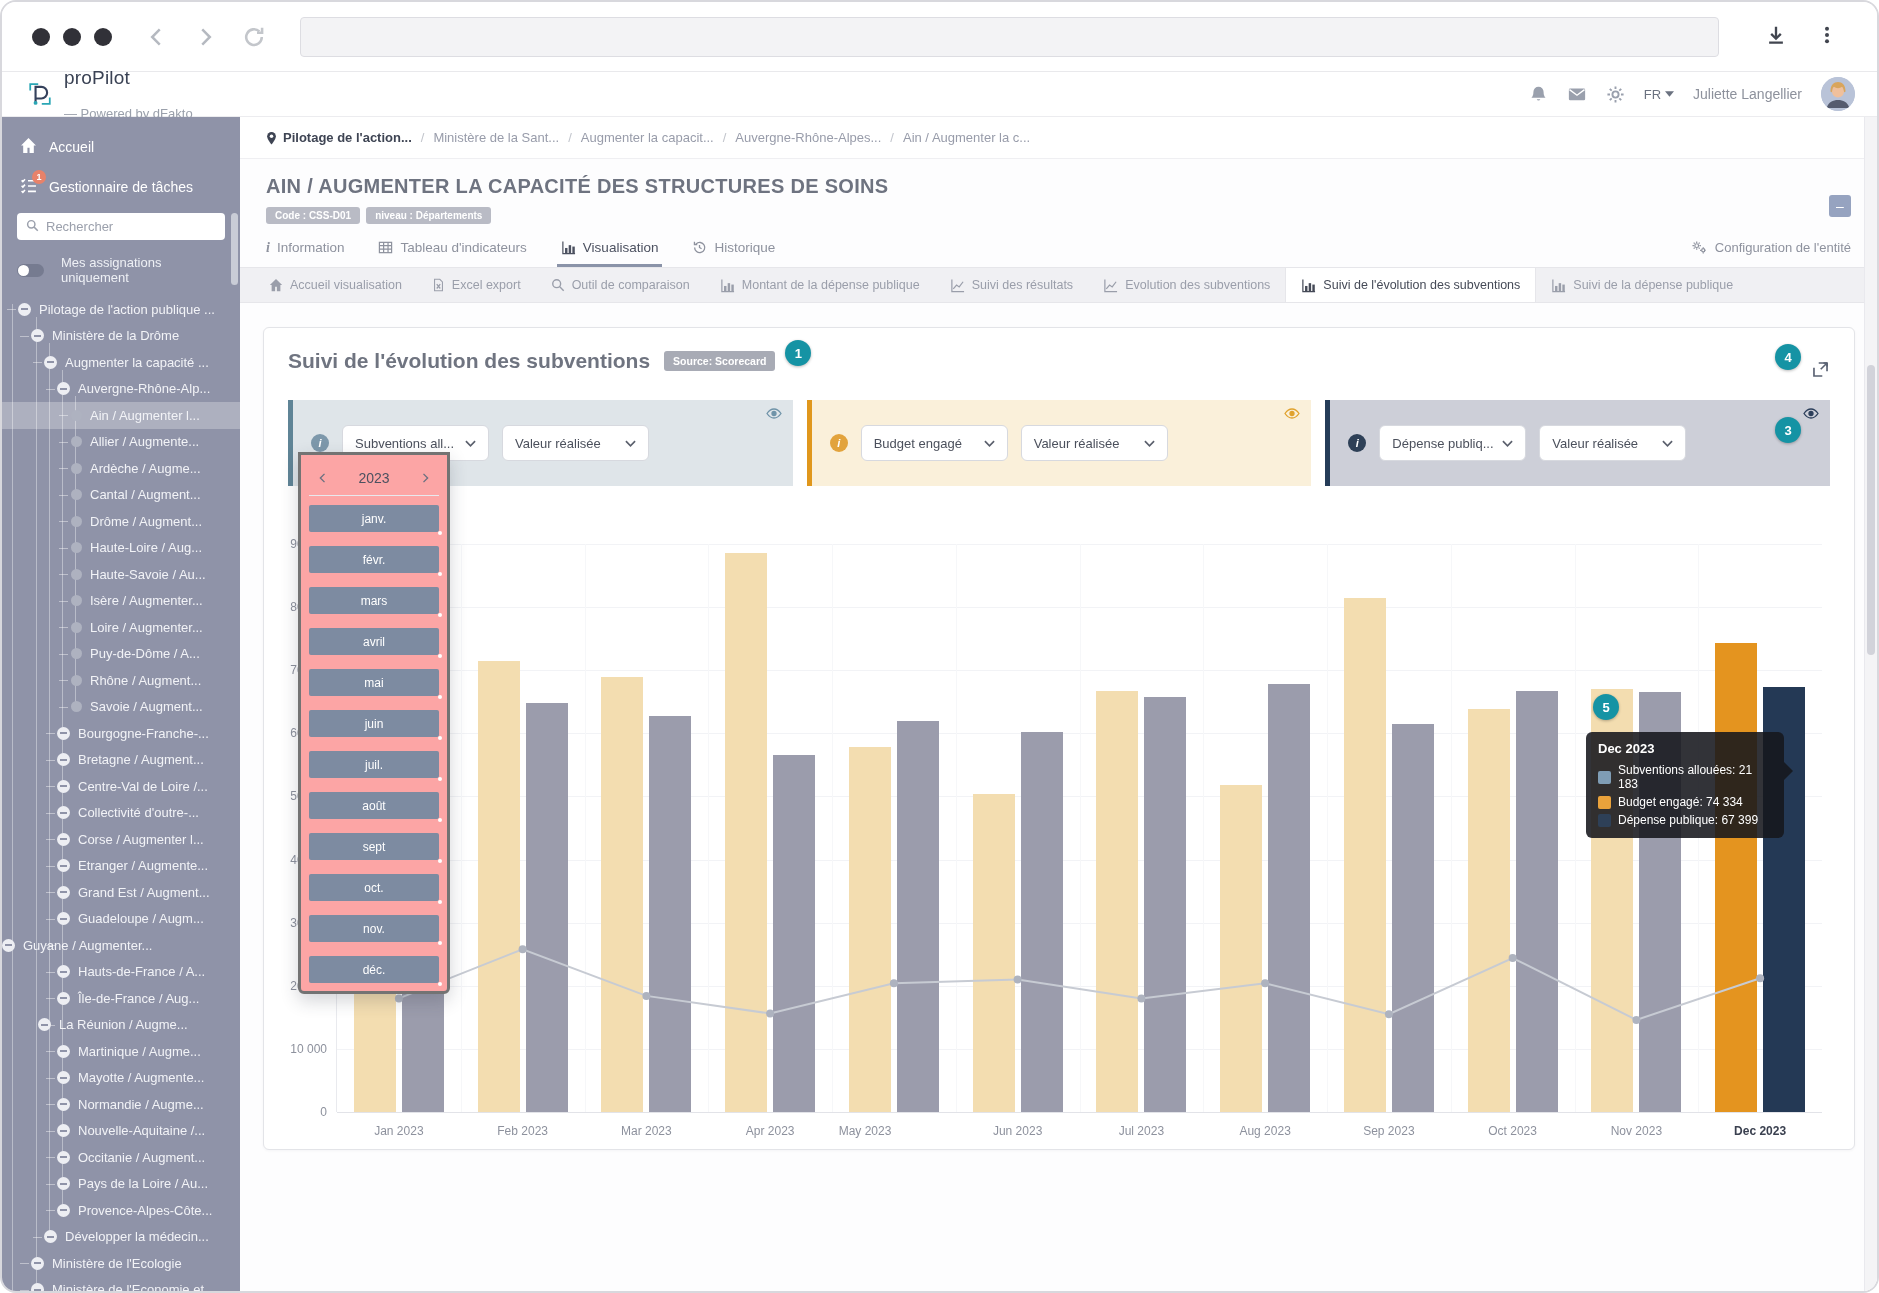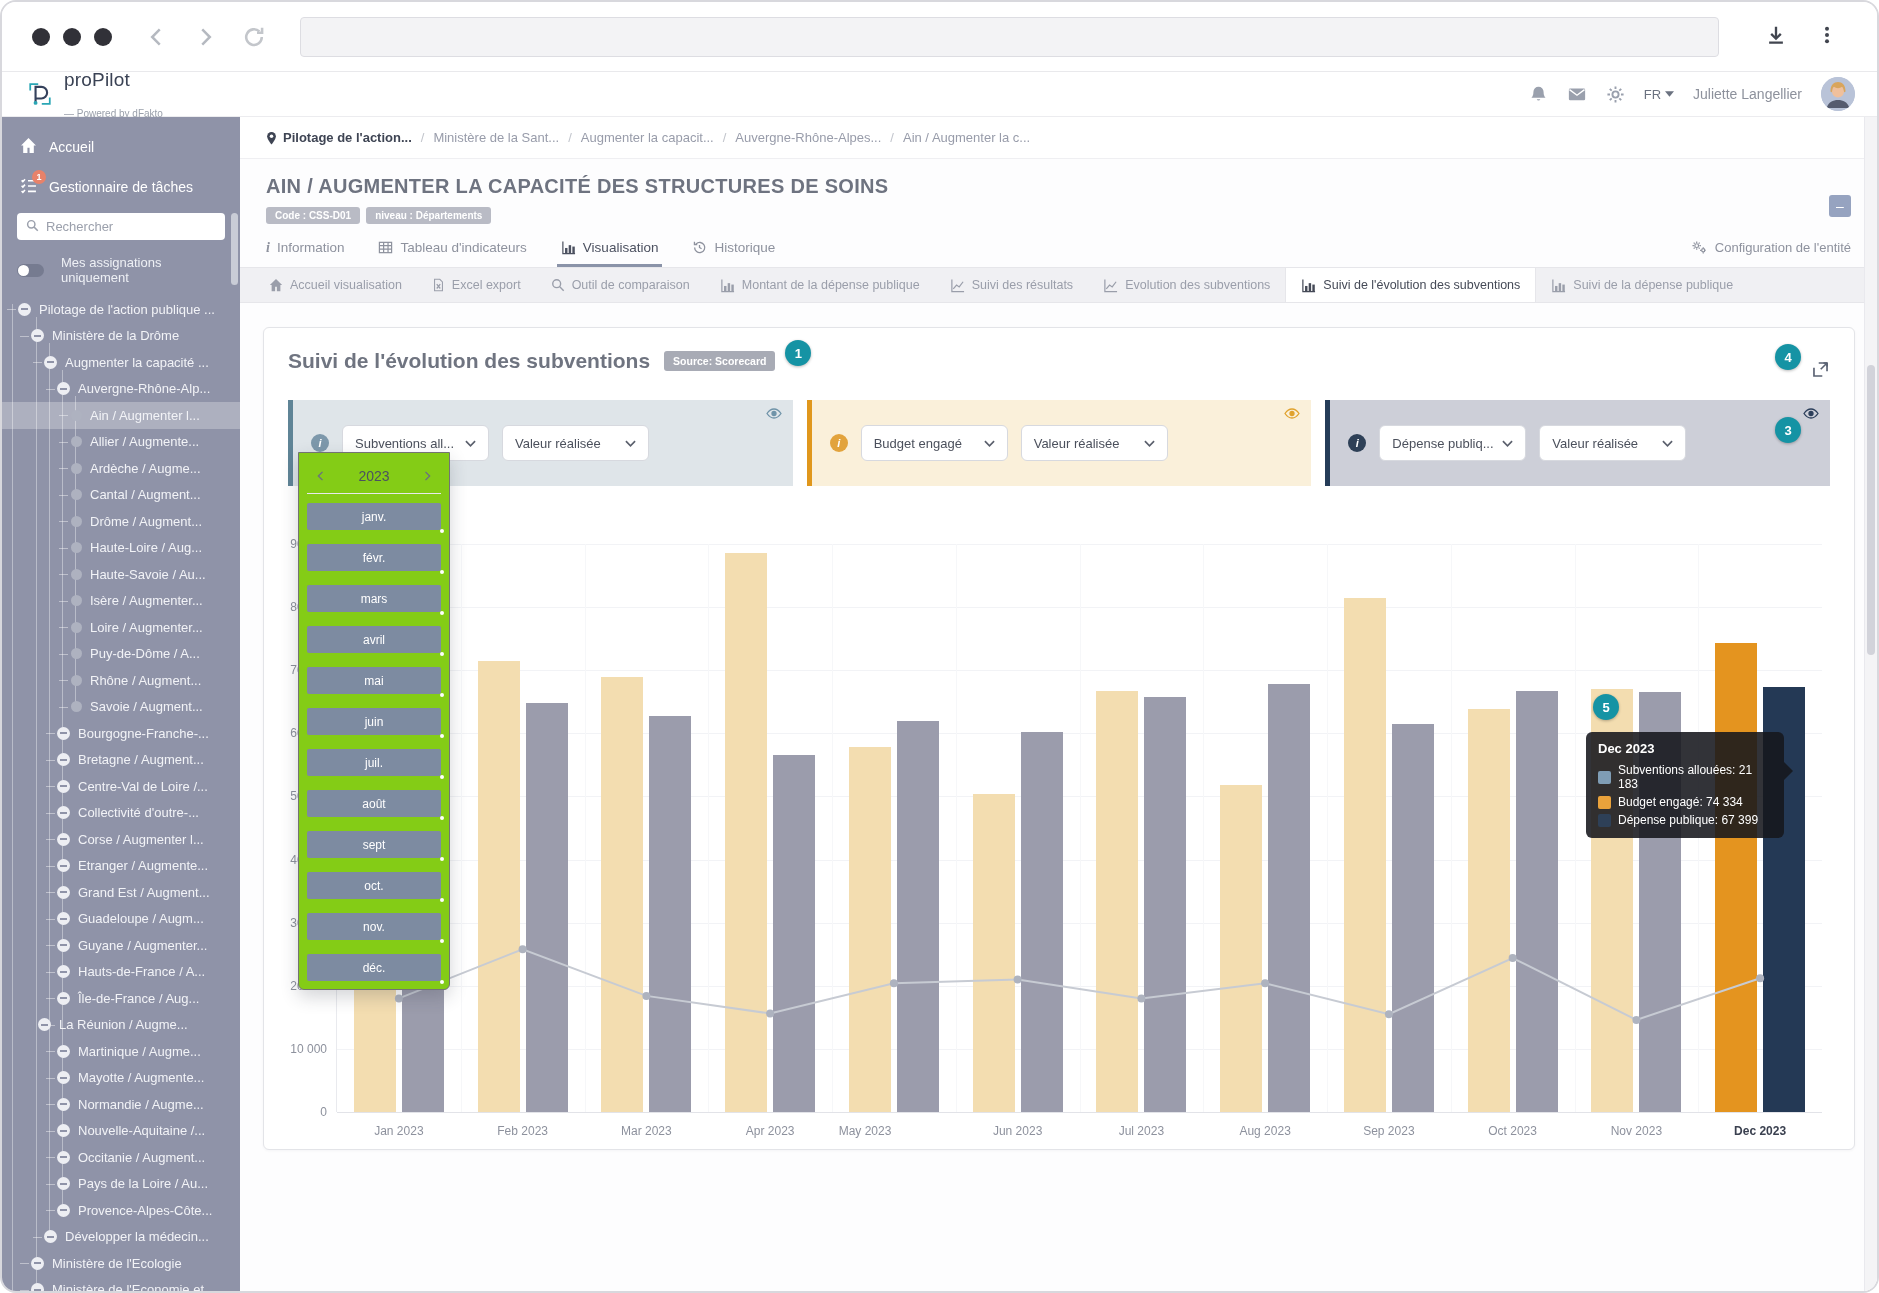--- a/index.html
+++ b/index.html
@@ -13,21 +13,21 @@
   .navbtn{color:#b5b9c0;margin-right:26px;display:flex}
   .refreshbtn{color:#c3c6cb;margin-right:34px;display:flex}
   .urlbar{flex:1;height:40px;background:#f3f3f5;border:1px solid #dddde2;border-radius:4px;margin-right:46px;display:flex;align-items:center;padding:0 14px;color:#9a9ea8;font-size:13px}
   .chrome-right{display:flex;align-items:center;gap:30px;color:#41454f}
 
   
   .appheader{height:45px;display:flex;align-items:center;background:#fff;border-bottom:1px solid #ececef;padding:0 22px}
   .logo{display:flex;align-items:center;gap:8px}
   .logo-txt{display:flex;flex-direction:column;line-height:1}
   .logo-name{font-size:19px;color:#3a4254;letter-spacing:.2px}
-  .logo-sub{font-size:10px;color:#9aa0ab;margin-top:20px}
+  .logo-sub{font-size:13px;color:#9aa0ab;margin-top:20px}
   .hdr-right{margin-left:auto;display:flex;align-items:center;gap:19px}
   .hicon{color:#9aa0ad;display:flex}
   .hlang{font-size:13px;color:#6b7280;display:flex;align-items:center;gap:4px}
   .huser{font-size:14px;color:#8d919c}
   .avatar{width:34px;height:34px;border-radius:50%;overflow:hidden;background:#b9c3d8}
 
   .main{display:flex;height:1174px}
 
   
   .sidebar{width:238px;background:#8f93a8;flex-shrink:0;position:relative;color:#fff;overflow:hidden;padding-top:10px}
@@ -92,21 +92,21 @@
   .navy .info-dot{background:#2e4057}
   .fselect{height:36px;background:#fff;border:1px solid #d7d9df;border-radius:6px;display:flex;align-items:center;justify-content:space-between;padding:0 12px;font-size:13px;color:#4b505c;width:147px;cursor:pointer}
   .fselect svg{color:#5a5f6c}
   .eye{position:absolute;top:8px;right:11px;display:flex}
   .steel .eye{color:#6f93a8}
   .orange .eye{color:#e0a22e}
   .navy .eye{color:#2c3f5b}
   .nb-three{position:absolute;top:17px;right:29px}
 
   
-  .mpicker{position:absolute;left:34px;top:124px;width:152px;background:#84cc16;border:1px solid #737373;border-radius:0 0 6px 6px;box-shadow:0 7px 18px rgba(40,45,60,.2);z-index:40;padding:8px 8px 8px}
+  .mpicker{position:absolute;left:34px;top:124px;width:152px;background:#fca5a5;border:3px solid #737373;border-radius:0 0 6px 6px;box-shadow:0 7px 18px rgba(40,45,60,.2);z-index:40;padding:8px 8px 8px}
   .mp-head{display:flex;justify-content:space-between;align-items:center;color:#4c5160;font-size:14px;padding:7px 8px 9px}
   .mp-nav{display:flex;color:#6b7080;cursor:pointer}
   .mp-sep{border:none;border-top:1px solid #e8e9ee}
   .mp-grid{display:grid;grid-template-columns:repeat(1,1fr);gap:14px;margin-top:9px}
   .mp-cell{background:#7d8ba1;color:#fff;font-size:12px;height:27px;display:flex;align-items:center;justify-content:center;border-radius:2px;position:relative;cursor:pointer}
   .mp-cell::after{content:"";position:absolute;right:-2.5px;bottom:-2.5px;width:4px;height:4px;background:#fff;border-radius:50%;z-index:2}
 
   
   .chart{position:absolute;left:24px;right:24px;top:196px;height:600px}
   .plot{position:absolute;left:48px;right:8px;top:20px;height:568px;border-left:1px solid #e9eaee}
@@ -341,21 +341,21 @@
             <span>Etranger / Augmente...</span>
           </div>
           <div class="t-row" style="--ind: 55px; padding-left: 55px;">
             <span class="t-exp"></span>
             <span>Grand Est / Augment...</span>
           </div>
           <div class="t-row" style="--ind: 55px; padding-left: 55px;">
             <span class="t-exp"></span>
             <span>Guadeloupe / Augm...</span>
           </div>
-          <div class="t-row" style="--ind: 55px; padding-left: 55px;">
+          <div class="t-row" style="--ind: 55px; ">
             <span class="t-exp"></span>
             <span>Guyane / Augmenter...</span>
           </div>
           <div class="t-row" style="--ind: 55px; padding-left: 55px;">
             <span class="t-exp"></span>
             <span>Hauts-de-France / A...</span>
           </div>
           <div class="t-row" style="--ind: 55px; padding-left: 55px;">
             <span class="t-exp"></span>
             <span>Île-de-France / Aug...</span>

